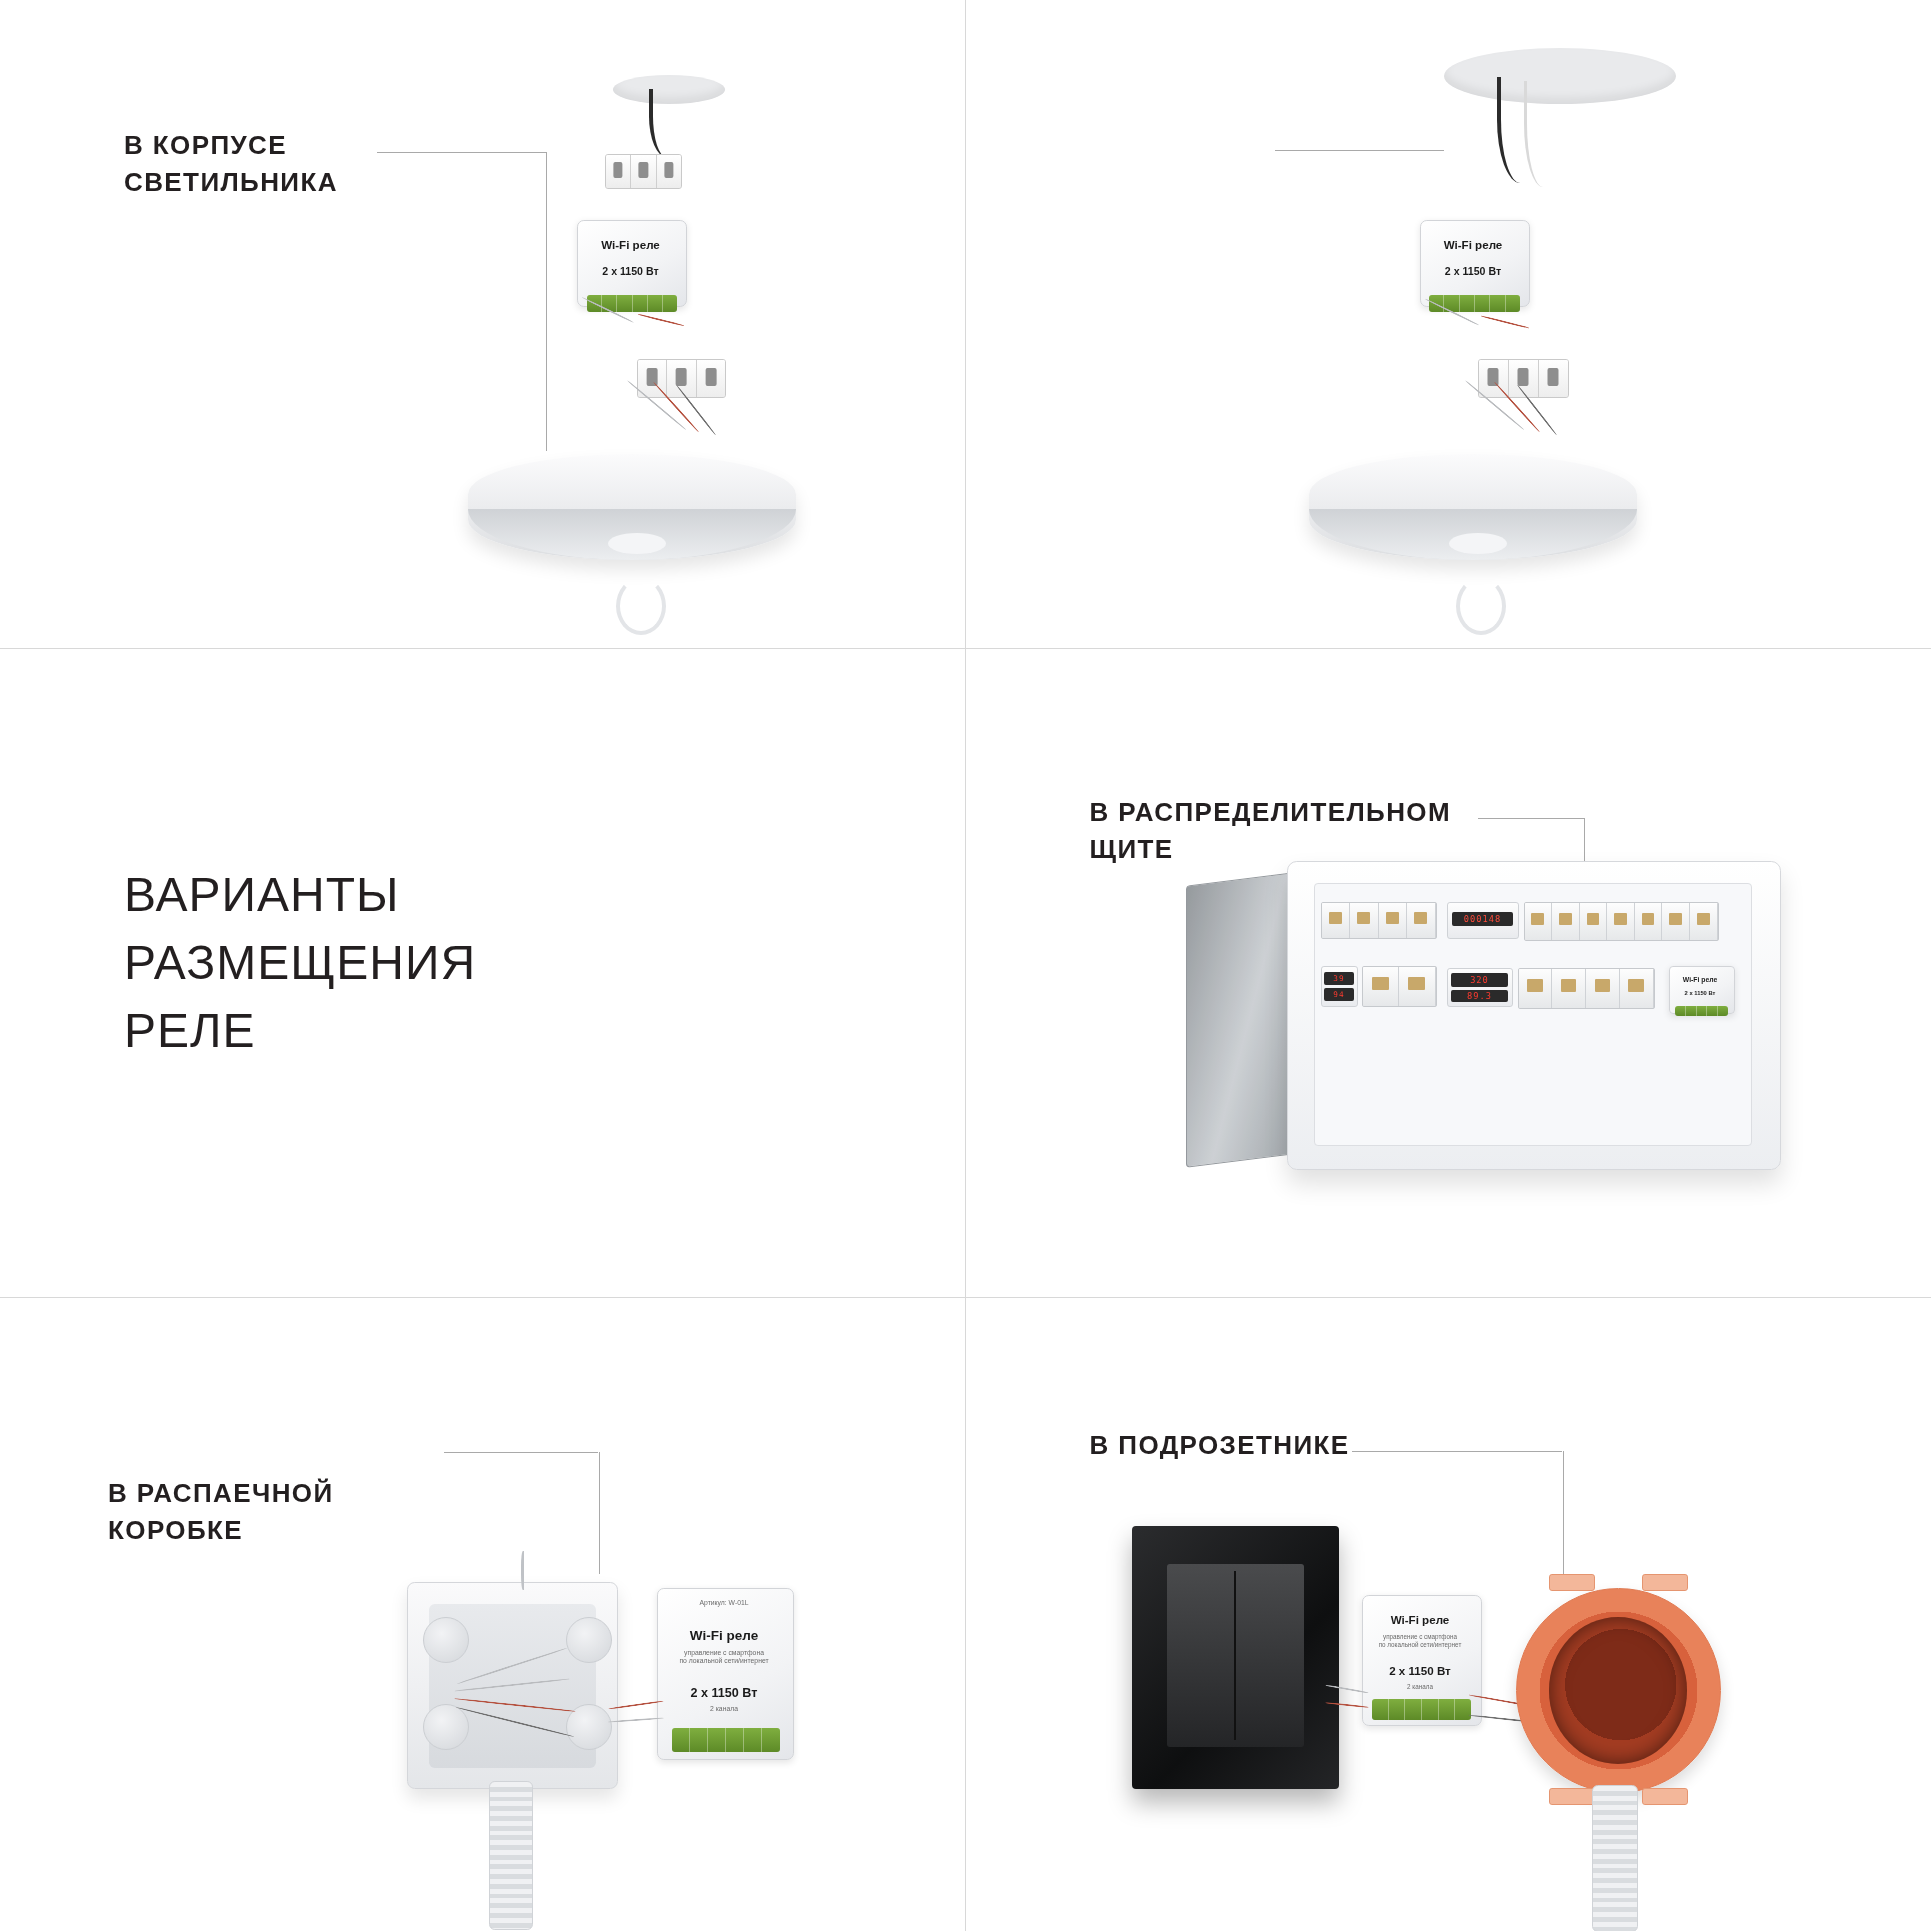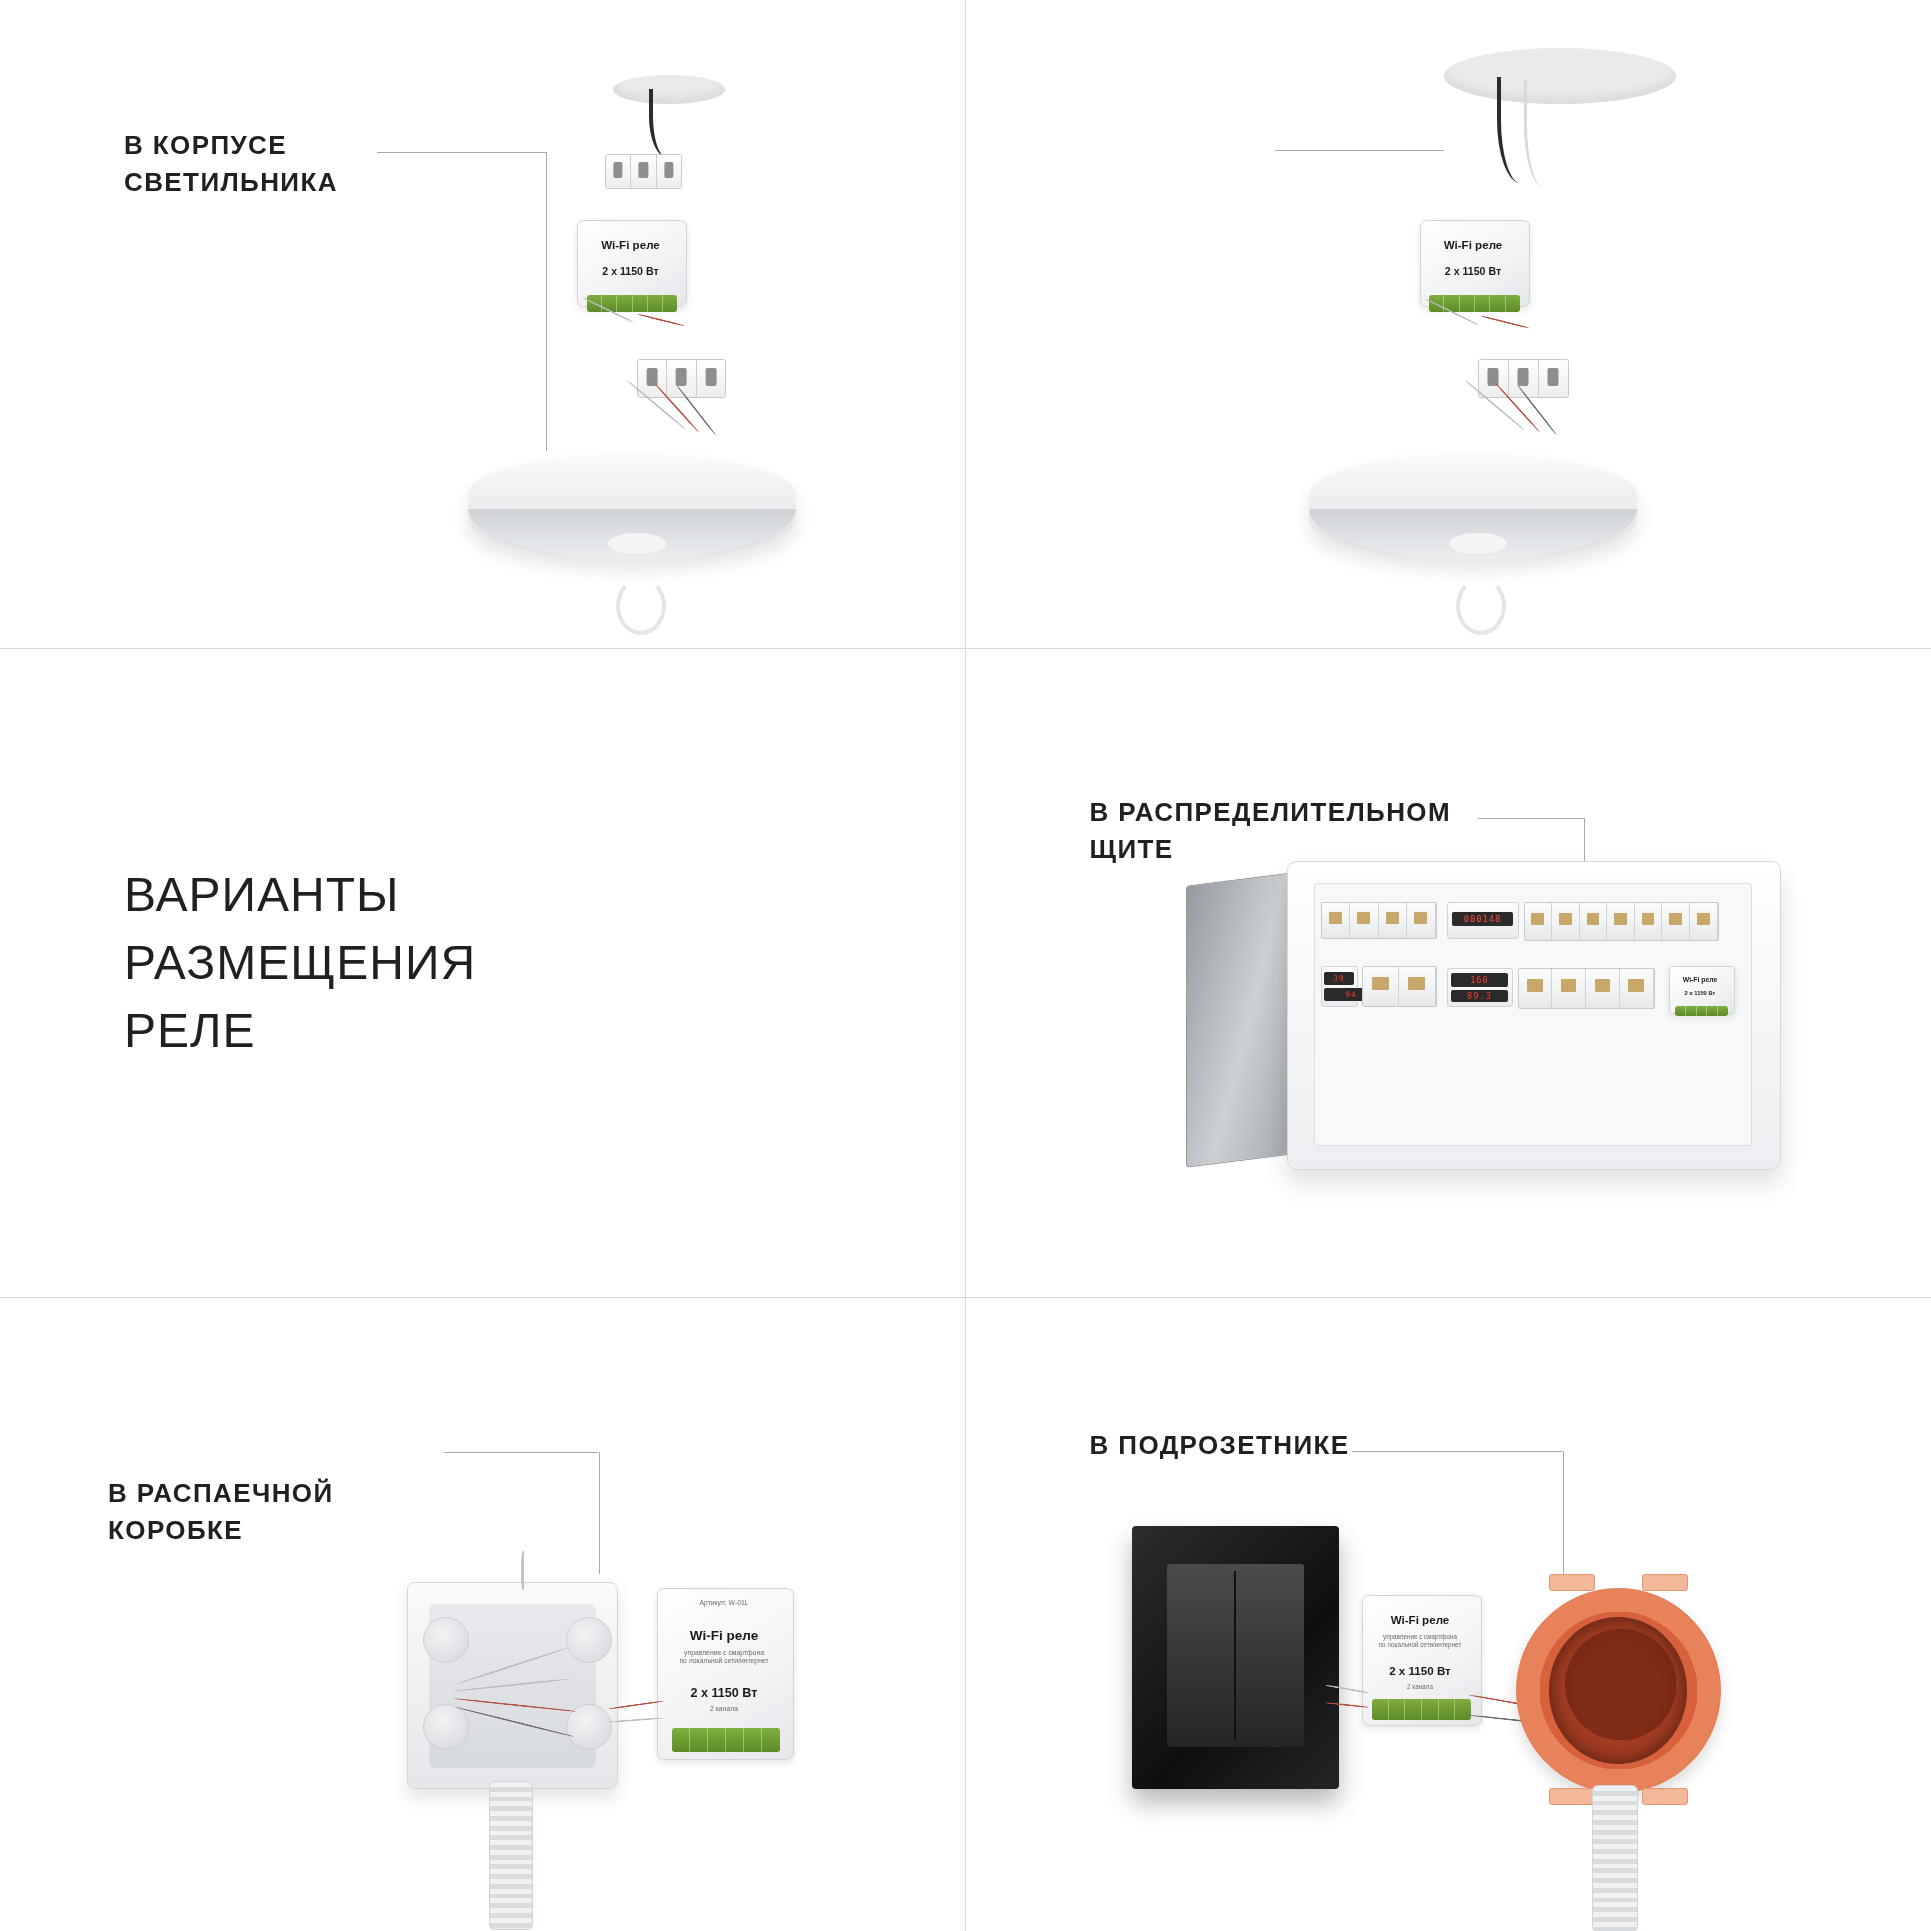--- a/index.html
+++ b/index.html
@@ -427,21 +427,21 @@
         <div class="brk"></div>
         <div class="brk"></div>
         <div class="brk"></div>
         <div class="brk"></div>
         <div class="brk"></div>
         <div class="brk"></div>
         <div class="brk"></div>
       </div>
 
       <div class="meter red" style="left:481px;top:319px;width:64px;height:37px;">
-        <div class="digits" style="top:12%;height:36%;">160</div>
+        <div class="digits" style="top:12%;height:36%;">320</div>
         <div class="digits" style="top:56%;height:34%;">89.3</div>
       </div>
       <div class="din" style="left:552px;top:319px;width:135px;height:39px;">
         <div class="brk"></div>
         <div class="brk"></div>
         <div class="brk"></div>
         <div class="brk"></div>
       </div>
 
       <div class="relay" style="left:703px;top:317px;width:64px;height:46px;border-radius:3.9px;">
@@ -451,21 +451,21 @@
             <i></i>
             <i></i>
             <i></i>
             <i></i>
             <i></i>
           </div>
       </div>
 
       <div class="meter red" style="left:355px;top:317px;width:35px;height:39px;">
         <div class="digits" style="top:12%;height:34%;font-size:7.7px;">39</div>
-        <div class="digits" style="top:54%;height:34%;font-size:7.7px;padding-left:12px;">94</div>
+        <div class="digits" style="top:54%;height:34%;font-size:7.7px;">94</div>
       </div>
       <div class="din" style="left:396px;top:317px;width:73px;height:39px;">
         <div class="brk"></div>
         <div class="brk"></div>
       </div>
       <div class="din" style="left:355px;top:253px;width:114px;height:35px;">
         <div class="brk"></div>
         <div class="brk"></div>
         <div class="brk"></div>
         <div class="brk"></div>

